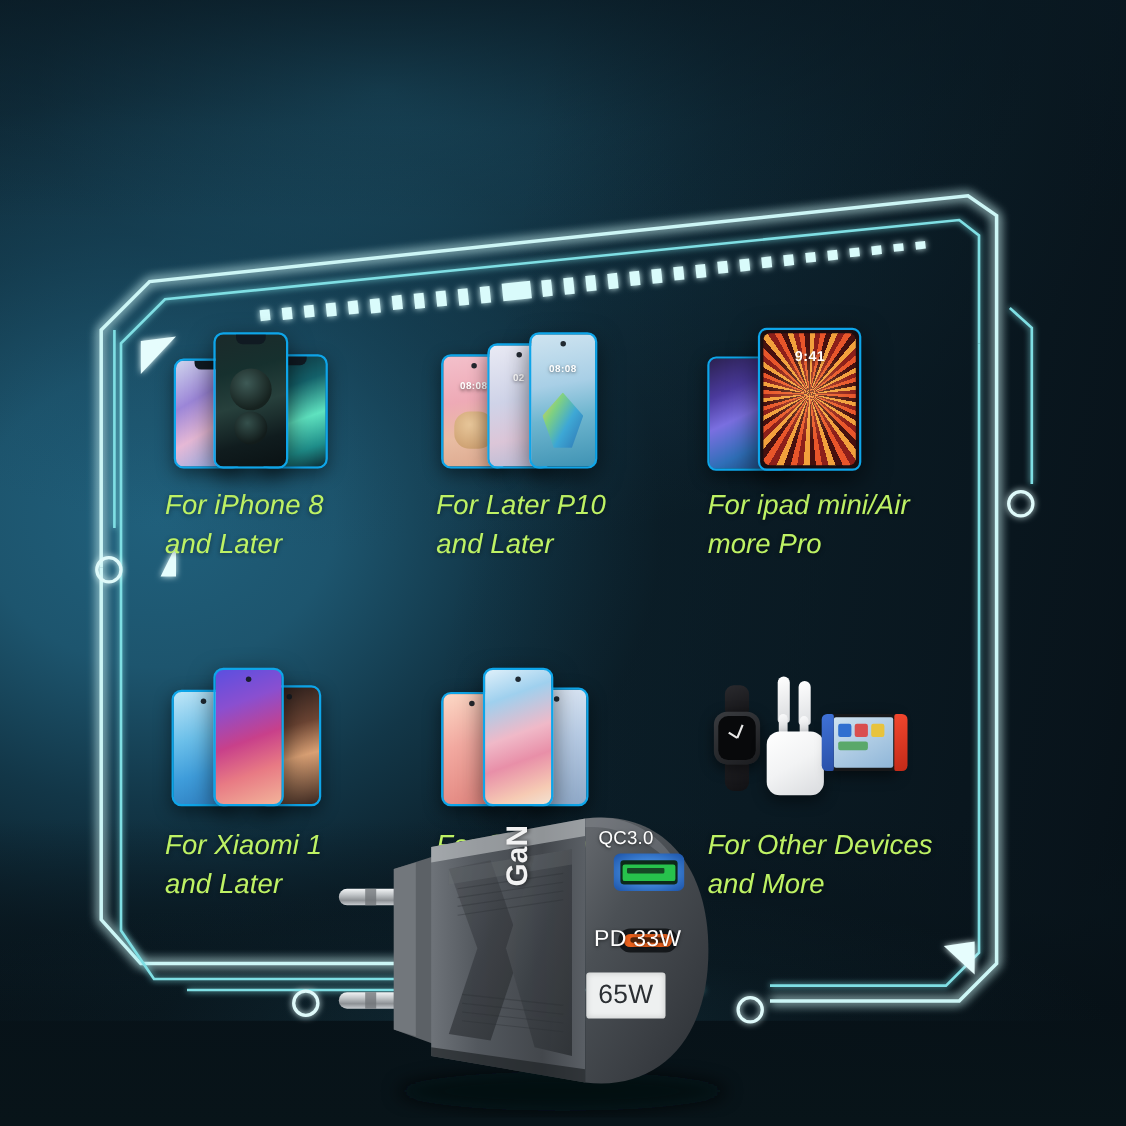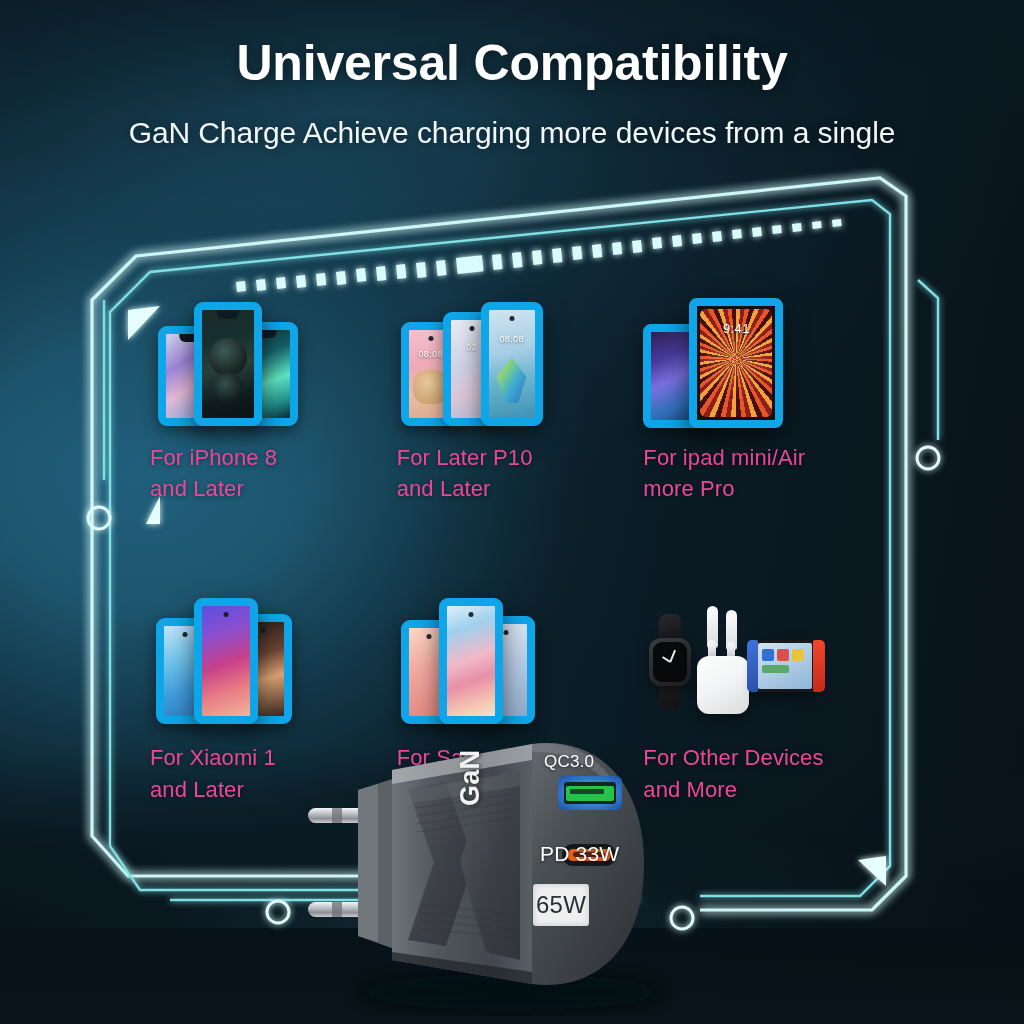--- a/index.html
+++ b/index.html
@@ -93,32 +93,34 @@
     left: 150px; top: 296px; width: 740px;
   }
   .grid-row { display: flex; }
   .row-2 { margin-top: 92px; }
   .cell { width: 248px; }
   .cell-art {
     position: relative; height: 132px;
   }
   .cell-label {
     margin-top: 14px;
-    font-size: 22px; color: #ec4899; line-height: 1.42;
+    font-size: 25px; color: #bef264; line-height: 1.42;
     letter-spacing: 0.1px;
     text-shadow: 0 1px 5px rgba(0,0,0,0.45);
+    font-style: italic;
   }
   .cell-label .l2 { display: block; }
 
   
   .ph {
     position: absolute; border-radius: 9px;
     box-shadow: 0 5px 16px rgba(0,0,0,0.48);
     overflow: hidden;
-    border: 8px solid #0ea5e9;
+    border: 2px solid #0ea5e9;
+    font-weight: bold;
   }
   .notch {
     position: absolute; top: 0; left: 50%; transform: translateX(-50%);
     width: 42%; height: 8px; background: #101a22;
     border-radius: 0 0 6px 6px;
   }
   .punch {
     position: absolute; top: 6px; left: 50%; transform: translateX(-50%);
     width: 5px; height: 5px; border-radius: 50%;
     background: rgba(18,26,34,0.92);
@@ -142,44 +144,40 @@
   }
   #qc-label { left: 544px; top: 736px; margin-top: 16px; }
   #pd-label { left: 540px; top: 842px; font-size: 21px; }
   #gan-label {
     left: 455px; top: 806px; font-size: 27px; font-weight: bold;
     transform: rotate(-90deg); transform-origin: left top;
     color: #f2f2f2; text-shadow: 0 2px 4px rgba(0,0,0,0.55);
   }
   #w-badge {
     position: absolute; z-index: 36;
-    left: 533px; top: 884px; width: 56px; height: 42px;
+    left: 533px; top: 884px; width: 72px; height: 42px;
     background: #eef0f0; border-radius: 3px;
     display: flex; align-items: center; justify-content: center;
     color: #2b2f33; font-size: 24px; letter-spacing: 0.3px;
     box-shadow: inset 0 0 6px rgba(0,0,0,0.18);
   }
 </style>
 </head>
 <body>
 
 <div id="poster">
 
   <div class="bg-base"></div>
   <div class="bg-glow-left"></div>
   <div class="bg-glow-top"></div>
   <div class="bg-vignette-right"></div>
   <div class="bg-topfade"></div>
   <div class="bg-floor"></div>
   <div class="bg-floor-sheen"></div>
 
-  <div class="headings">
-    <div class="title">Universal Compatibility</div>
-    <div class="subtitle">GaN Charge Achieve charging more devices from a single</div>
-  </div>
 
   <div class="hud">
     <svg viewBox="0 0 1024 1024" xmlns="http://www.w3.org/2000/svg">
       <defs>
         <filter id="glow" x="-60%" y="-60%" width="220%" height="220%">
           <feGaussianBlur stdDeviation="5" result="b1"></feGaussianBlur>
           <feMerge>
             <feMergeNode in="b1"></feMergeNode>
               <feMergeNode in="b1"></feMergeNode>
             <feMergeNode in="SourceGraphic"></feMergeNode>

